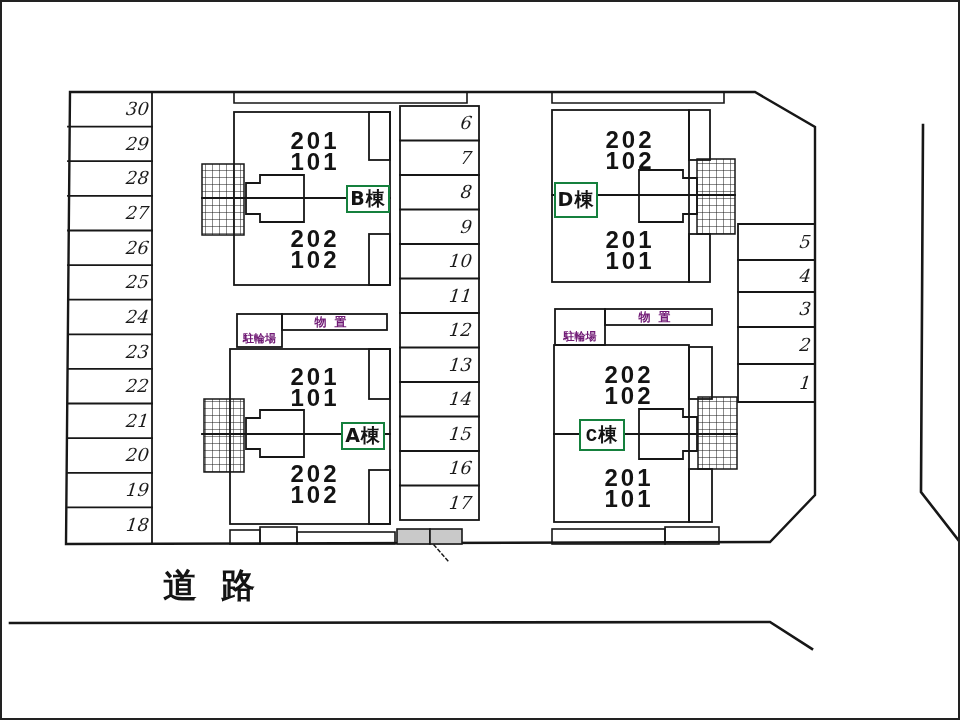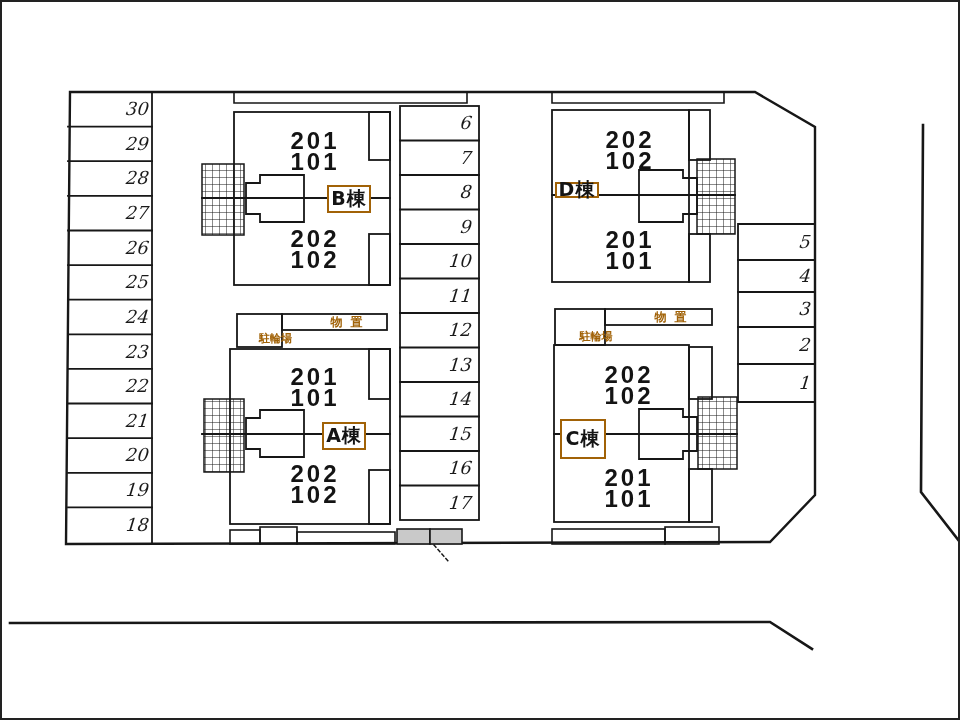--- a/index.html
+++ b/index.html
@@ -13,32 +13,32 @@
   
   .units{
     width:92px;text-align:center;
     font-family:Liberation Sans, sans-serif;font-weight:bold;
     font-size:24px;line-height:21px;letter-spacing:3px;color:#141414;
   }
   .units span{display:block;}
   
   .bldg{
     position:absolute;display:flex;align-items:center;justify-content:center;
-    border:2px solid #a16207;background:#fff;box-sizing:border-box;
-    font-size:19px;font-weight:bold;letter-spacing:1px;color:#141414;
+    border:2px solid #15803d;background:#fff;box-sizing:border-box;
+    font-size:19px;font-weight:bold;letter-spacing:1px;color:#141414;margin-left:19px;
   }
   
   .pnum{
     position:absolute;width:48px;height:22px;text-align:right;
     font-family:"DejaVu Serif",serif;font-style:italic;font-size:18px;
     line-height:22px;color:#1a1a1a;transform:skewX(-6deg);
   }
   .fac{
     position:absolute;display:flex;align-items:flex-end;justify-content:center;
-    font-weight:bold;color:#a16207;box-sizing:border-box;margin-left:16px;
+    font-weight:bold;color:#701a75;box-sizing:border-box;
   }
   .storage{align-items:center;font-size:12px;letter-spacing:8px;}
   .bicycle{font-size:11px;padding-bottom:1px;}
   .road{
     font-size:34px;font-weight:bold;letter-spacing:24px;color:#141414;
   }
   .garbage{
     font-size:27px;letter-spacing:1px;color:#161616;
   }
 </style>
@@ -166,23 +166,23 @@
   <div class="t units" style="left:581px;top:362px;">
     <span>202</span>
       <span>102</span>
   </div>
   <div class="t units" style="left:581px;top:465px;">
     <span>201</span>
       <span>101</span>
   </div>
 
   <div class="bldg" style="left:325px;top:183px;width:44px;height:28px;">B棟</div>
-  <div class="bldg" style="left:553px;top:180px;width:44px;height:16px;">D棟</div>
+  <div class="bldg" style="left:533px;top:180px;width:44px;height:36px;">D棟</div>
   <div class="bldg" style="left:320px;top:420px;width:44px;height:28px;">A棟</div>
-  <div class="bldg" style="left:558px;top:417px;width:46px;height:40px;">C棟</div>
+  <div class="bldg" style="left:558px;top:417px;width:46px;height:32px;font-family:Liberation Mono, monospace;">C棟</div>
 
   <div class="fac bicycle" style="left:235px;top:312px;width:45px;height:33px;">駐輪場</div>
   <div class="fac storage" style="left:280px;top:312px;width:105px;height:16px;">物置</div>
   <div class="fac bicycle" style="left:553px;top:307px;width:50px;height:36px;">駐輪場</div>
   <div class="fac storage" style="left:603px;top:307px;width:107px;height:16px;">物置</div>
 
   <div class="pnum" style="left:99px;top:96px;">30</div>
   <div class="pnum" style="left:99px;top:131px;">29</div>
   <div class="pnum" style="left:99px;top:165px;">28</div>
   <div class="pnum" style="left:99px;top:200px;">27</div>
@@ -208,14 +208,15 @@
   <div class="pnum" style="left:422px;top:421px;">15</div>
   <div class="pnum" style="left:422px;top:455px;">16</div>
   <div class="pnum" style="left:422px;top:490px;">17</div>
 
   <div class="pnum" style="left:761px;top:229px;">5</div>
   <div class="pnum" style="left:761px;top:263px;">4</div>
   <div class="pnum" style="left:761px;top:296px;">3</div>
   <div class="pnum" style="left:761px;top:332px;">2</div>
   <div class="pnum" style="left:761px;top:370px;">1</div>
 
+  <div class="t road" style="left:161px;top:561px;">道路</div>
 
 </div>
 
 </body></html>

